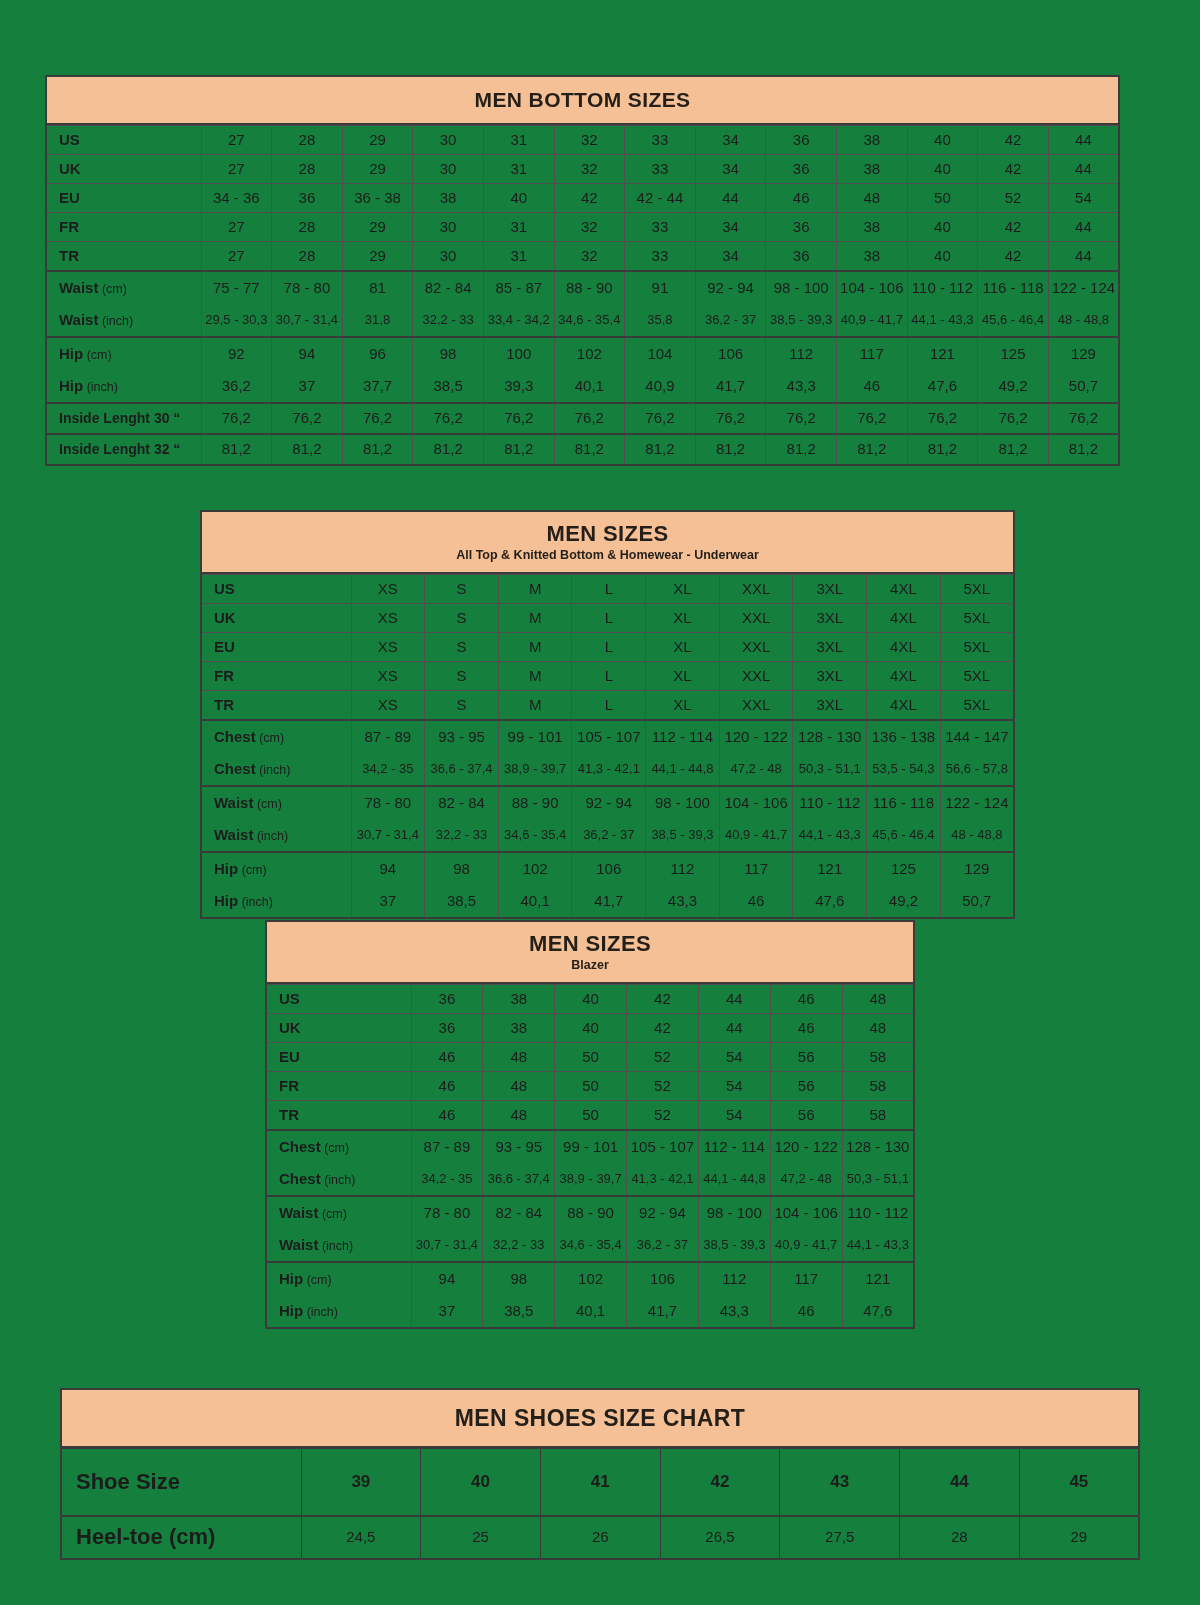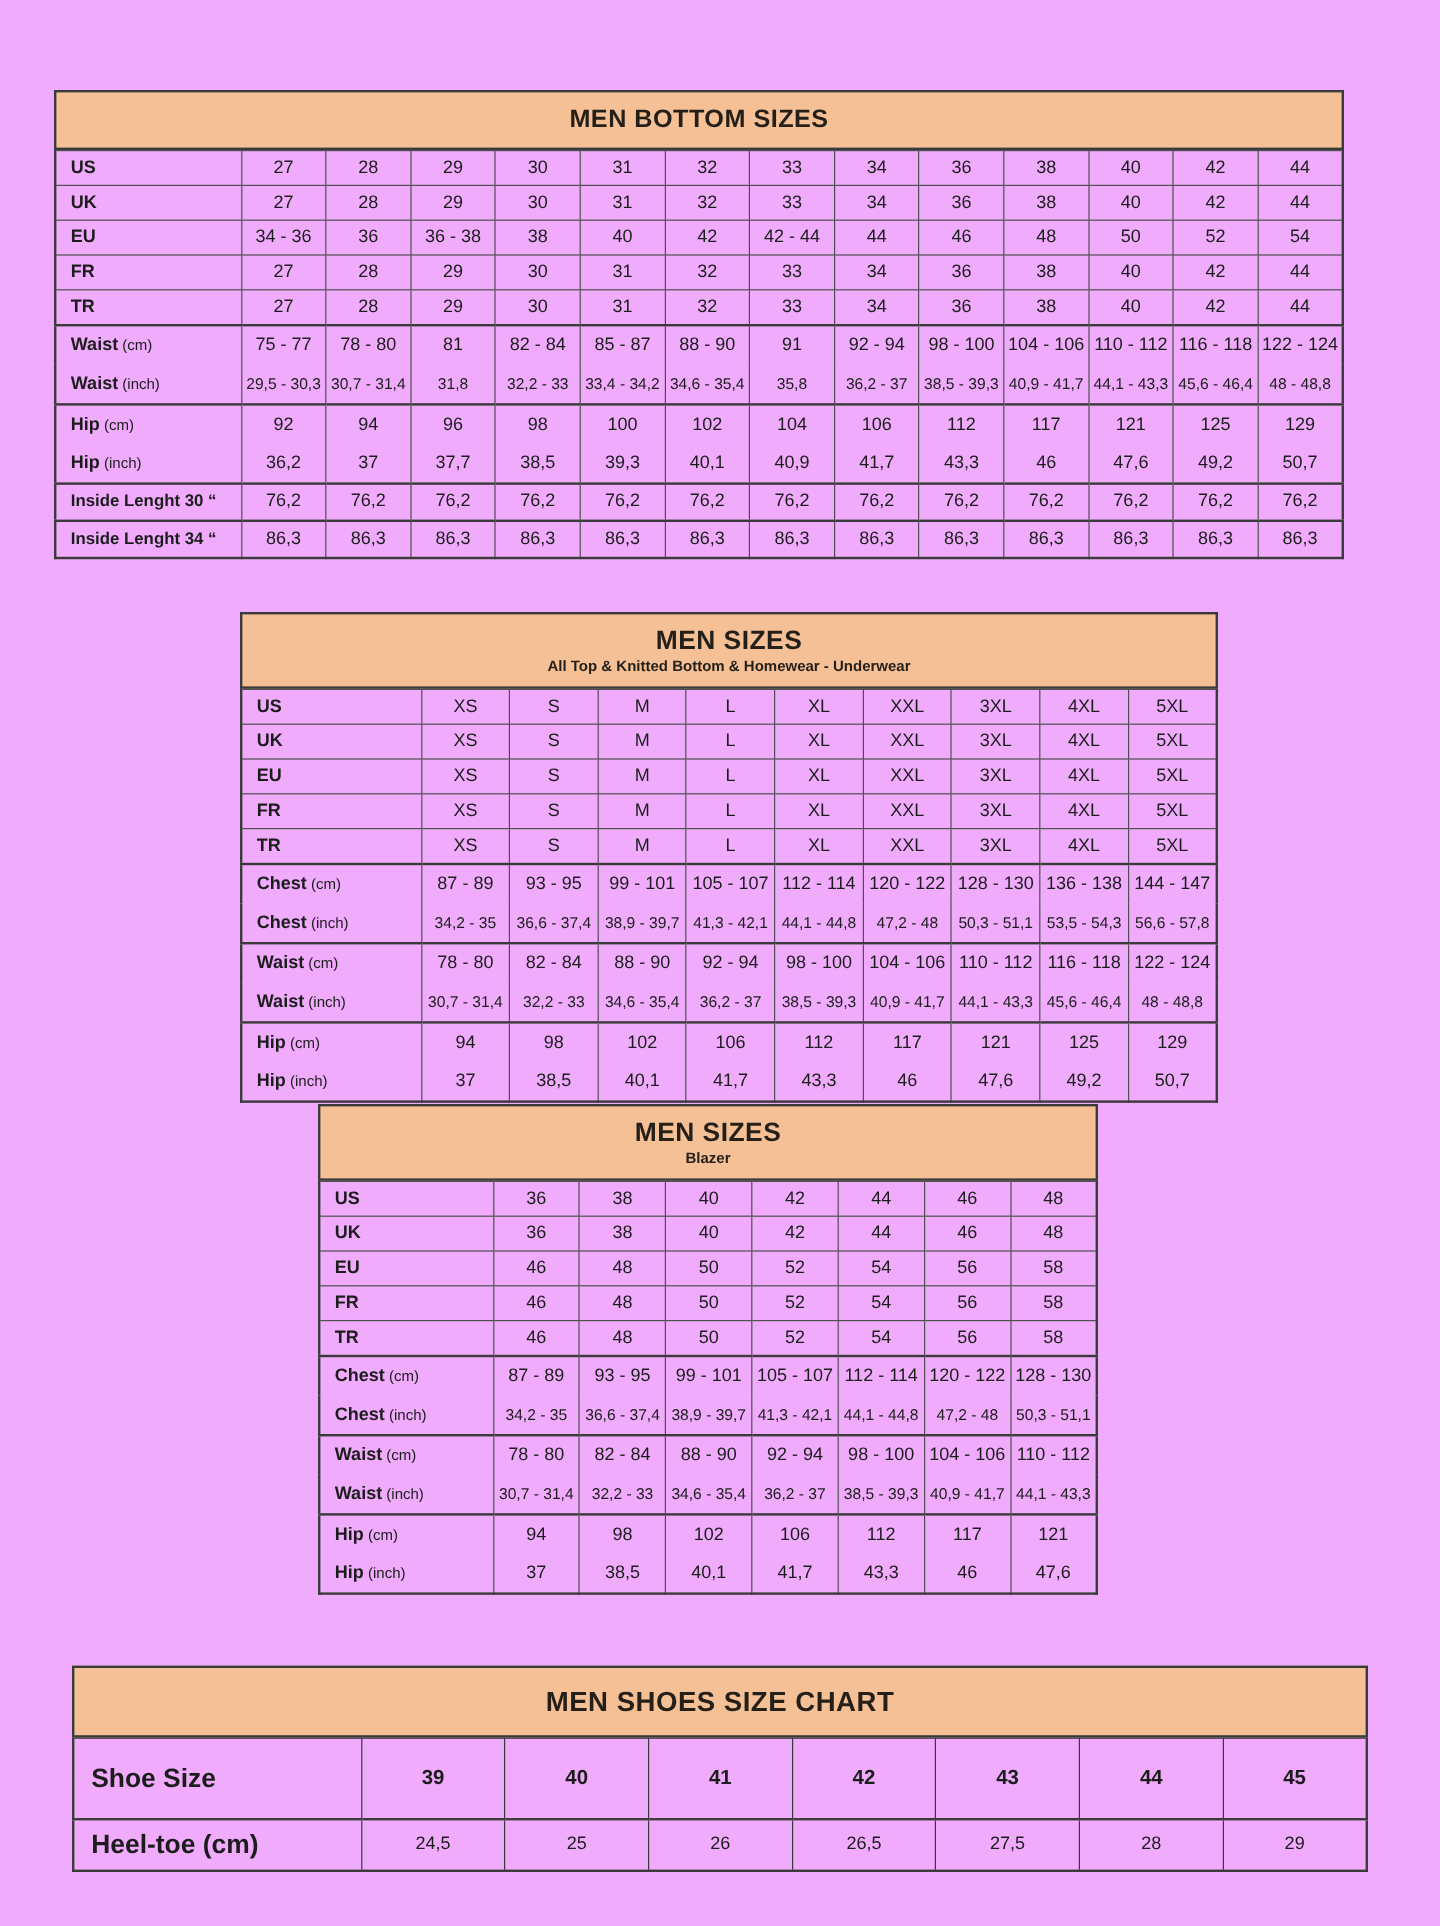--- a/index.html
+++ b/index.html
@@ -1,21 +1,21 @@
 <!DOCTYPE html>
 <html style="--band-bg: #F6C096; --border: #3a3a3a; --grid: #4f4f4f; --text: #1c1c1c;"><head>
 <meta charset="utf-8">
 <style>
   html,body{margin:0;padding:0;background:#ffffff;}
   body{
     width:1200px;height:1605px;position:relative;
     font-family:"Liberation Sans","DejaVu Sans",sans-serif;
     color:var(--text,#1c1c1c);
   }
-  .page{position:absolute;inset:0;background:#f0abfc;}
+  .page{position:absolute;inset:0;background:#15803d;}
 
   .size-table{position:absolute;}
   #t1{left:45px;top:75px;width:1075px;}
   #t2{left:200px;top:510px;width:815px;}
   #t3{left:265px;top:920px;width:650px;}
   #t4{left:60px;top:1360px;width:1080px;}
 
   .band{
     background:var(--band-bg,#F6C096);
     border:2px solid var(--border,#3a3a3a);
@@ -248,34 +248,34 @@
             <td>76,2</td>
             <td>76,2</td>
             <td>76,2</td>
             <td>76,2</td>
             <td>76,2</td>
             <td>76,2</td>
             <td>76,2</td>
             <td>76,2</td>
           </tr>
           <tr class="k-single thick">
-            <td class="lbl-cell"><span class="lbl">Inside Lenght 34 “</span></td>
-            <td>86,3</td>
-            <td>86,3</td>
-            <td>86,3</td>
-            <td>86,3</td>
-            <td>86,3</td>
-            <td>86,3</td>
-            <td>86,3</td>
-            <td>86,3</td>
-            <td>86,3</td>
-            <td>86,3</td>
-            <td>86,3</td>
-            <td>86,3</td>
-            <td>86,3</td>
+            <td class="lbl-cell"><span class="lbl">Inside Lenght 32 “</span></td>
+            <td>81,2</td>
+            <td>81,2</td>
+            <td>81,2</td>
+            <td>81,2</td>
+            <td>81,2</td>
+            <td>81,2</td>
+            <td>81,2</td>
+            <td>81,2</td>
+            <td>81,2</td>
+            <td>81,2</td>
+            <td>81,2</td>
+            <td>81,2</td>
+            <td>81,2</td>
           </tr>
         </tbody>
     </table>
   </section>
 
   <section class="size-table" id="t2">
     <header class="band">
       <div class="band-title">MEN SIZES</div>
       <div class="band-subtitle">All Top &amp; Knitted Bottom &amp; Homewear - Underwear</div>
     </header>

